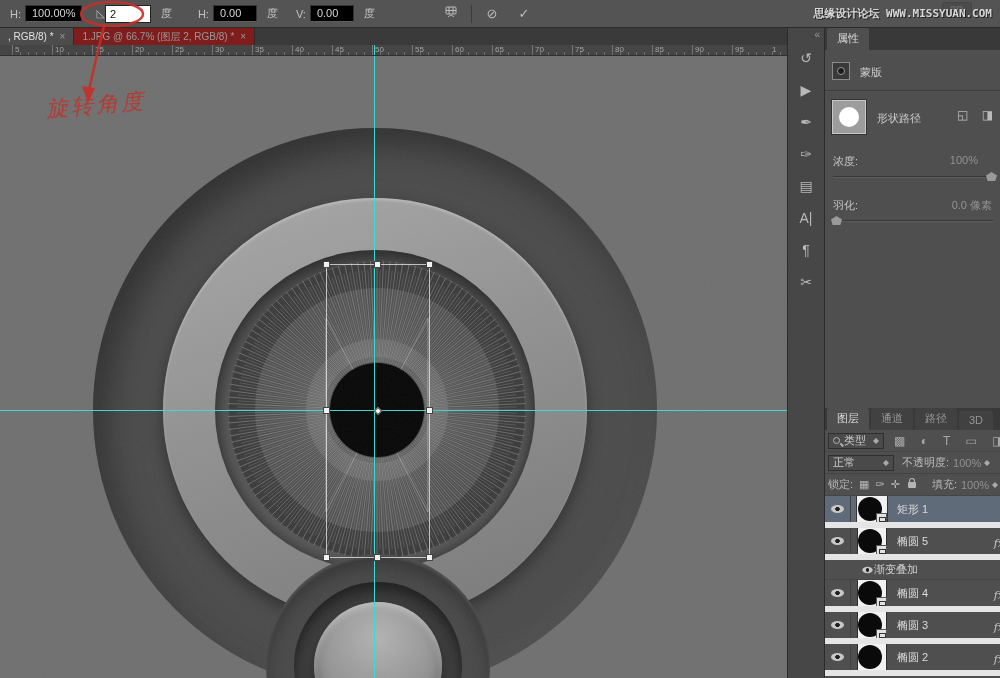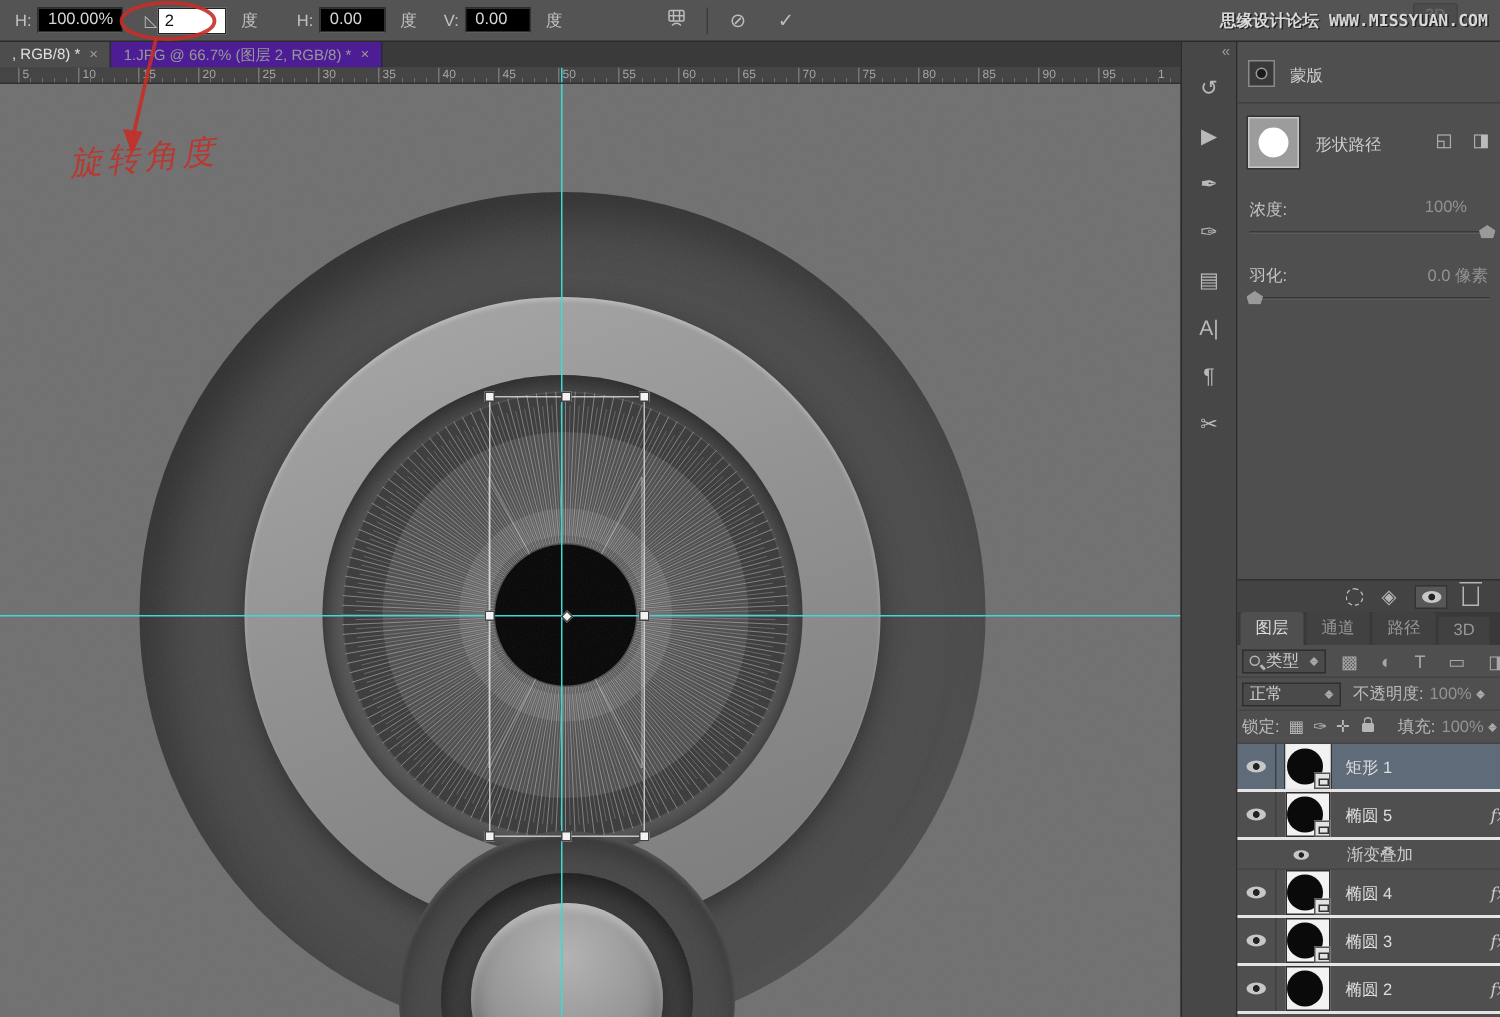--- a/index.html
+++ b/index.html
@@ -20,21 +20,21 @@
   .opt-icon{color:#bdbdbd;font-size:13px;width:24px;text-align:center;cursor:default;}
   #watermark{position:absolute;right:8px;top:6px;font-family:"DejaVu Sans Mono",monospace;
              font-size:11px;font-weight:bold;color:#d8d8d8;letter-spacing:0;z-index:60;
              text-shadow:1px 1px 0 #222;}
   #ws-badge{position:absolute;right:28px;top:2px;font-size:11px;font-weight:bold;color:#666;
             background:#4c4c4c;border:1px solid #444;padding:1px 7px;border-radius:2px 2px 0 0;z-index:55;}
   
   #tabbar{position:absolute;left:0;top:28px;width:787px;height:17px;background:#3a3a3a;display:flex;font-size:10px;}
   .doctab{display:flex;align-items:center;gap:6px;padding:0 8px;border-right:1px solid #2b2b2b;white-space:nowrap;}
   .doctab.active{background:#4d4d4d;color:#e2e2e2;}
-  .doctab.inactive{background:#4c1d95;color:#989898;}
+  .doctab.inactive{background:#7f1d1d;color:#989898;}
   .tab-close{color:#9a9a9a;font-size:10px;}
   
   #ruler{position:absolute;left:0;top:45px;width:787px;height:11px;background:#454545;
          border-bottom:1px solid #303030;font-size:8px;color:#a5a5a5;overflow:hidden;}
   #ruler-ticks{position:absolute;left:12px;bottom:0;width:775px;height:3px;
     background-image:repeating-linear-gradient(90deg,#6e6e6e 0 1px,transparent 1px 8px);}
   #ruler-nums{position:absolute;left:12px;top:0;display:flex;}
   .ruler-num{width:40px;flex:none;border-left:1px solid #777;padding-left:2px;height:11px;line-height:10px;}
   #ruler-end{position:absolute;left:772px;top:0;line-height:10px;}
   #ruler-guide-tick{position:absolute;left:374px;top:0;width:1px;height:11px;background:#3fd8d4;}
@@ -116,21 +116,21 @@
   .dd{display:inline-flex;flex-direction:column;gap:1px;margin-left:3px;}
   .dd:before{content:'';border:3px solid transparent;border-bottom-color:#aaa;margin-bottom:-1px;}
   .dd:after{content:'';border:3px solid transparent;border-top-color:#aaa;}
   .mag{width:7px;height:7px;border:1.5px solid #b5b5b5;border-radius:50%;position:relative;}
   .mag:after{content:'';position:absolute;left:6px;top:6px;width:4px;height:1.5px;background:#b5b5b5;transform:rotate(45deg);}
   .fr-icons{margin-left:10px;letter-spacing:6px;color:#a8a8a8;font-size:12px;}
   .mini-lock{width:8px;height:6px;background:#b5b5b5;border-radius:1px;position:relative;margin:0 2px;}
   .mini-lock:before{content:'';position:absolute;top:-4px;left:1px;width:4px;height:4px;
                     border:1.5px solid #b5b5b5;border-bottom:none;border-radius:3px 3px 0 0;}
   .lock-glyphs{display:flex;align-items:center;gap:6px;margin-left:6px;color:#b5b5b5;font-size:11px;}
-  .layer-row{height:32px;display:flex;align-items:center;background:#4f4f4f;border-bottom:2px solid #e5e5e5;
+  .layer-row{height:32px;display:flex;align-items:center;background:#4f4f4f;border-bottom:6px solid #e5e5e5;
              position:relative;overflow:hidden;color:#ddd;}
   .layer-row.selected{background:#5f6b78;}
   .eye-cell{width:26px;height:100%;display:flex;align-items:center;justify-content:center;
             border-right:1px solid #404040;flex:none;}
   .thumb{width:30px;height:30px;background:#f2f2f2;border:1px solid #2e2e2e;position:relative;
          margin-left:6px;flex:none;}
   .layer-row.selected .thumb{border-color:#eee;box-shadow:0 0 0 1px #333;}
   .thumb i{position:absolute;left:0px;top:2px;width:24px;height:24px;background:#0a0a0a;border-radius:50%;}
   .badge{position:absolute;right:-1px;bottom:-1px;width:11px;height:11px;background:#e2e2e2;
          border:1px solid #555;}
@@ -554,20 +554,23 @@
         <div class="dock-btn">✒</div>
         <div class="dock-btn">✑</div>
         <div class="dock-btn">▤</div>
         <div class="dock-btn">A|</div>
         <div class="dock-btn">¶</div>
         <div class="dock-btn">✂</div>
       </div>
   </div>
 
   <div id="panel">
+    <div class="panel-tabbar">
+      <span class="panel-tab">属性</span>
+    </div>
 
     <div id="props">
       <div class="prow" style="top:6px;height:30px;">
         <span id="mask-thumb">
             <i></i>
           </span>
         <span style="position:absolute;left:35px;top:9px;color:#ccc">蒙版</span>
       </div>
       <div class="prow" style="top:40px;height:1px;background:#3f3f3f;"></div>
       <div class="prow" style="top:46px;height:44px;">
@@ -654,21 +657,21 @@
           </span>
         <span class="thumb">
             <i></i>
             <span class="badge"></span>
           </span>
         <span class="lname">椭圆 5</span>
         <span class="fx">fx</span>
       </div>
       <div class="sub-row">
         <span style="margin-left:36px" class="css-eye small"></span>
-        <span style="margin-left:24px">渐变叠加</span>
+        <span style="margin-left:0">渐变叠加</span>
       </div>
       <div class="layer-row">
         <span class="eye-cell">
             <span class="css-eye"></span>
           </span>
         <span class="thumb">
             <i></i>
             <span class="badge"></span>
           </span>
         <span class="lname">椭圆 4</span>

